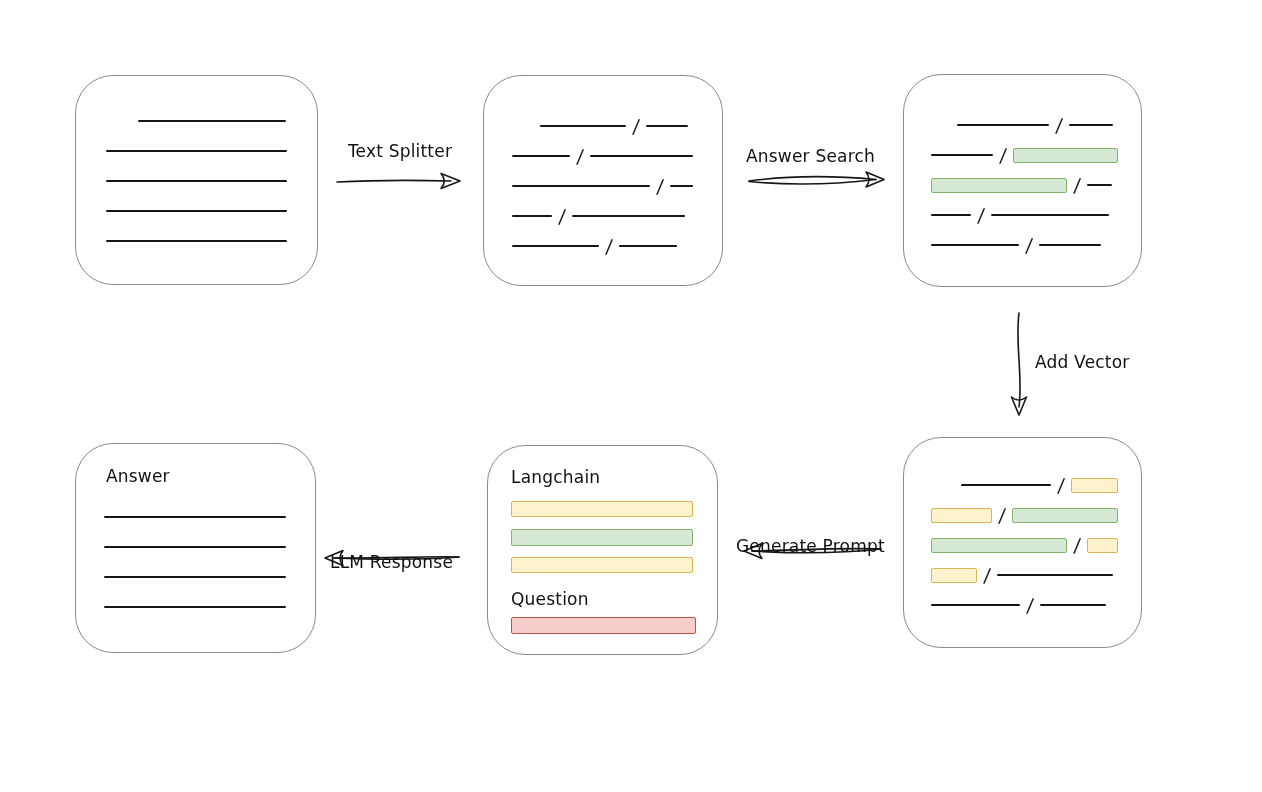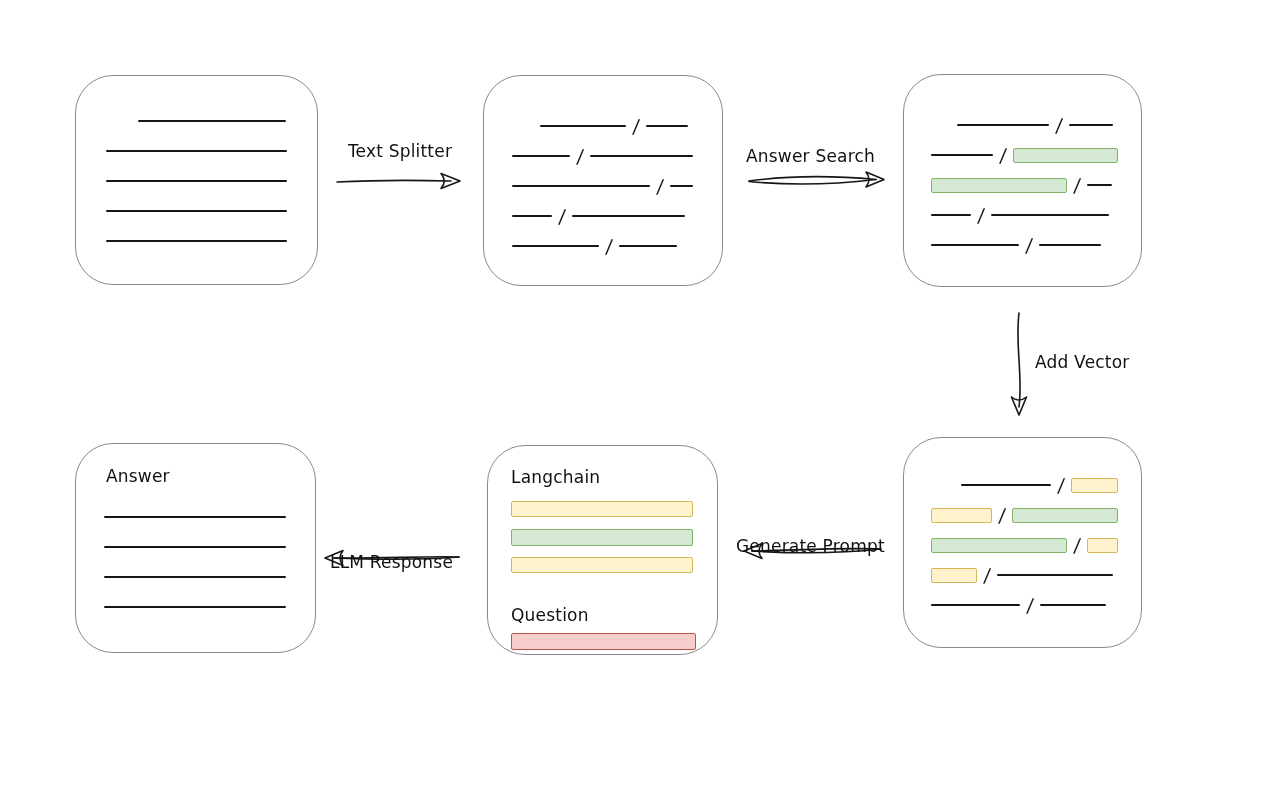--- a/index.html
+++ b/index.html
@@ -29,21 +29,21 @@
   .box-title{font-size:17px;letter-spacing:.2px;}
   
   #box-document .content{padding:30px 30px 0 30px;}
   #box-chunks .content{padding:35px 0 0 28px;}
   #box-matches .content{padding:35px 0 0 27px;}
   #box-context .content{padding:32px 0 0 27px;}
   
   #box-prompt .content{padding:21px 0 0 23px;}
   #box-prompt .prow{height:28px;display:flex;align-items:center;}
   #box-prompt [data-rows]{margin-top:8px;}
-  #box-prompt .q-title{margin-top:26px;}
+  #box-prompt .q-title{margin-top:10px;}
   #box-prompt .q-rows{margin-top:2px;}
   
   #box-answer .content{padding:22px 24px 0 30px;}
   #box-answer [data-rows]{margin-top:16px;margin-left:-2px;}
   .caption{position:absolute;font-size:17.5px;letter-spacing:.2px;}
 </style>
 </head>
 <body>
 
 <div class="canvas">

